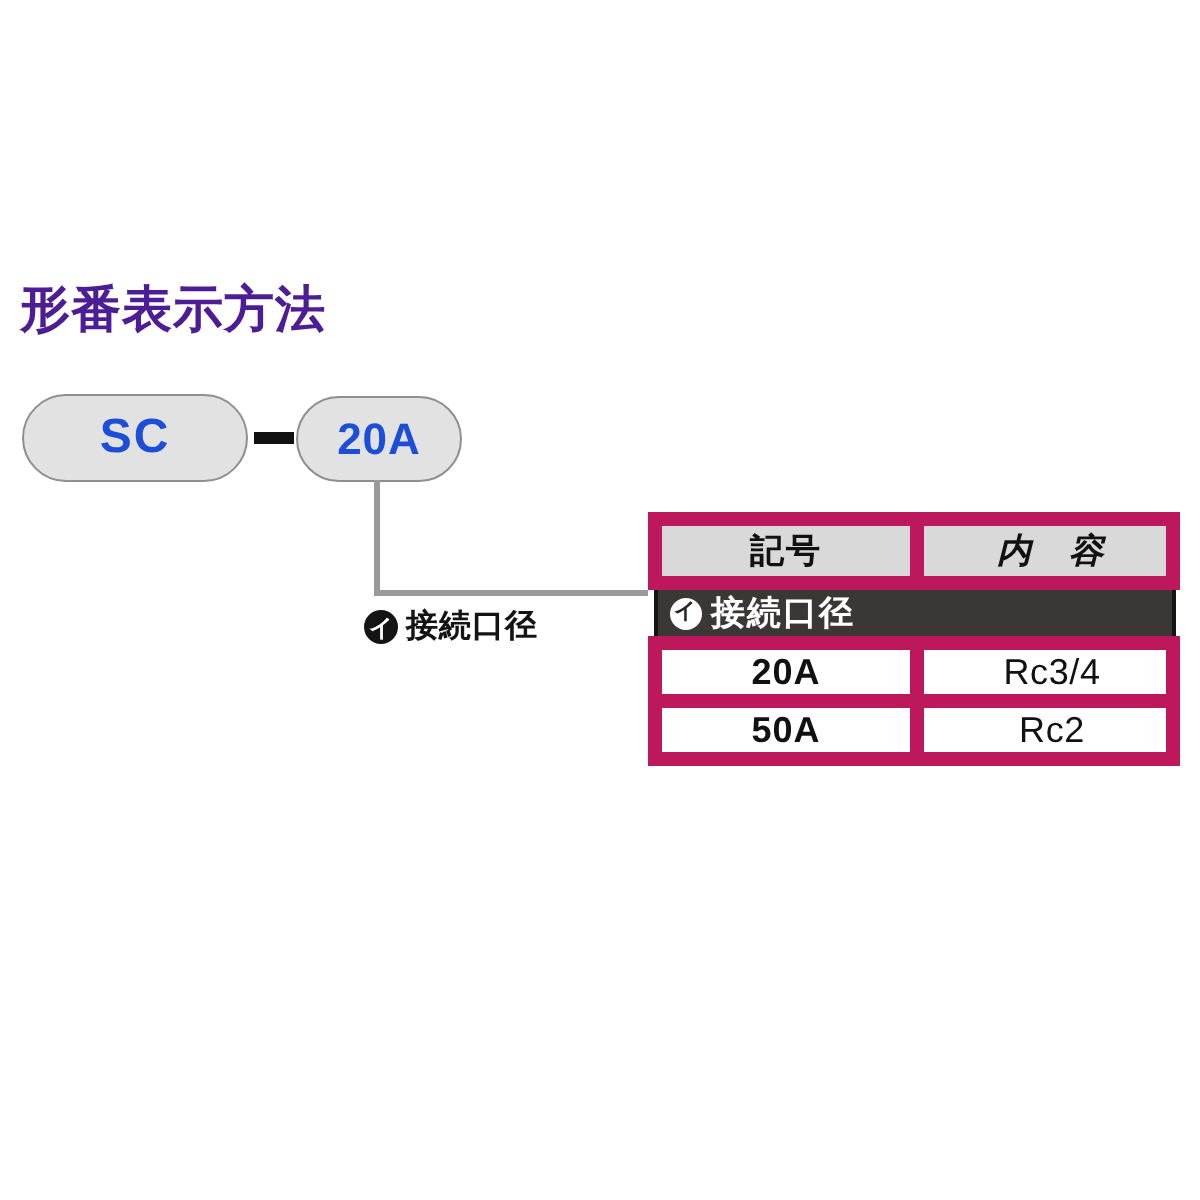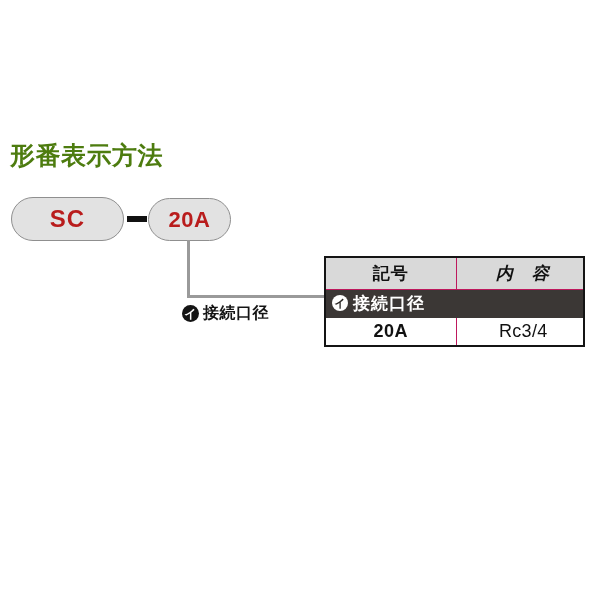--- a/index.html
+++ b/index.html
@@ -25,36 +25,36 @@
 
   
   .page-title {
     position: absolute;
     left: 10px;
     top: 143px;
     font-size: 25px;
     font-weight: 700;
     letter-spacing: 0.5px;
     line-height: 1;
-    color: #4d7c0f;
+    color: #4c1d95;
     white-space: nowrap;
   }
 
   
   .pill {
     position: absolute;
     background: #e2e2e2;
     border: 1.6px solid #8f8f8f;
     border-radius: 999px;
     box-sizing: border-box;
     display: flex;
     align-items: center;
     justify-content: center;
     font-weight: 700;
-    color: #b91c1c;
+    color: #1d4ed8;
   }
   .pill-sc {
     left: 11px;
     top: 197px;
     width: 113px;
     height: 44px;
     font-size: 24px;
     letter-spacing: 1px;
   }
   .pill-20a {
@@ -130,21 +130,21 @@
     left: 324px;
     top: 256px;
     width: 261px;
     border-collapse: collapse;
     table-layout: fixed;
     background: #ffffff;
     border: 2px solid #141414;
     box-sizing: border-box;
   }
   .spec-table td, .spec-table th {
-    border: 1px solid #be185d;
+    border: 7px solid #be185d;
     box-sizing: border-box;
     padding: 0;
     height: 29px;
     font-size: 17px;
     color: #111111;
   }
   .col-symbol { width: 131px; }
   .col-content { width: 128px; }
 
   .spec-table thead th {
@@ -248,16 +248,20 @@
           <div class="group-cell-inner">
             <span class="group-marker">イ</span>
             <span class="group-label">接続口径</span>
           </div>
         </td>
       </tr>
       <tr>
         <td class="cell-symbol">20A</td>
         <td class="cell-content">Rc3/4</td>
       </tr>
+      <tr>
+        <td class="cell-symbol">50A</td>
+        <td class="cell-content">Rc2</td>
+      </tr>
     </tbody>
   </table>
 
 </div>
 
 </body></html>

